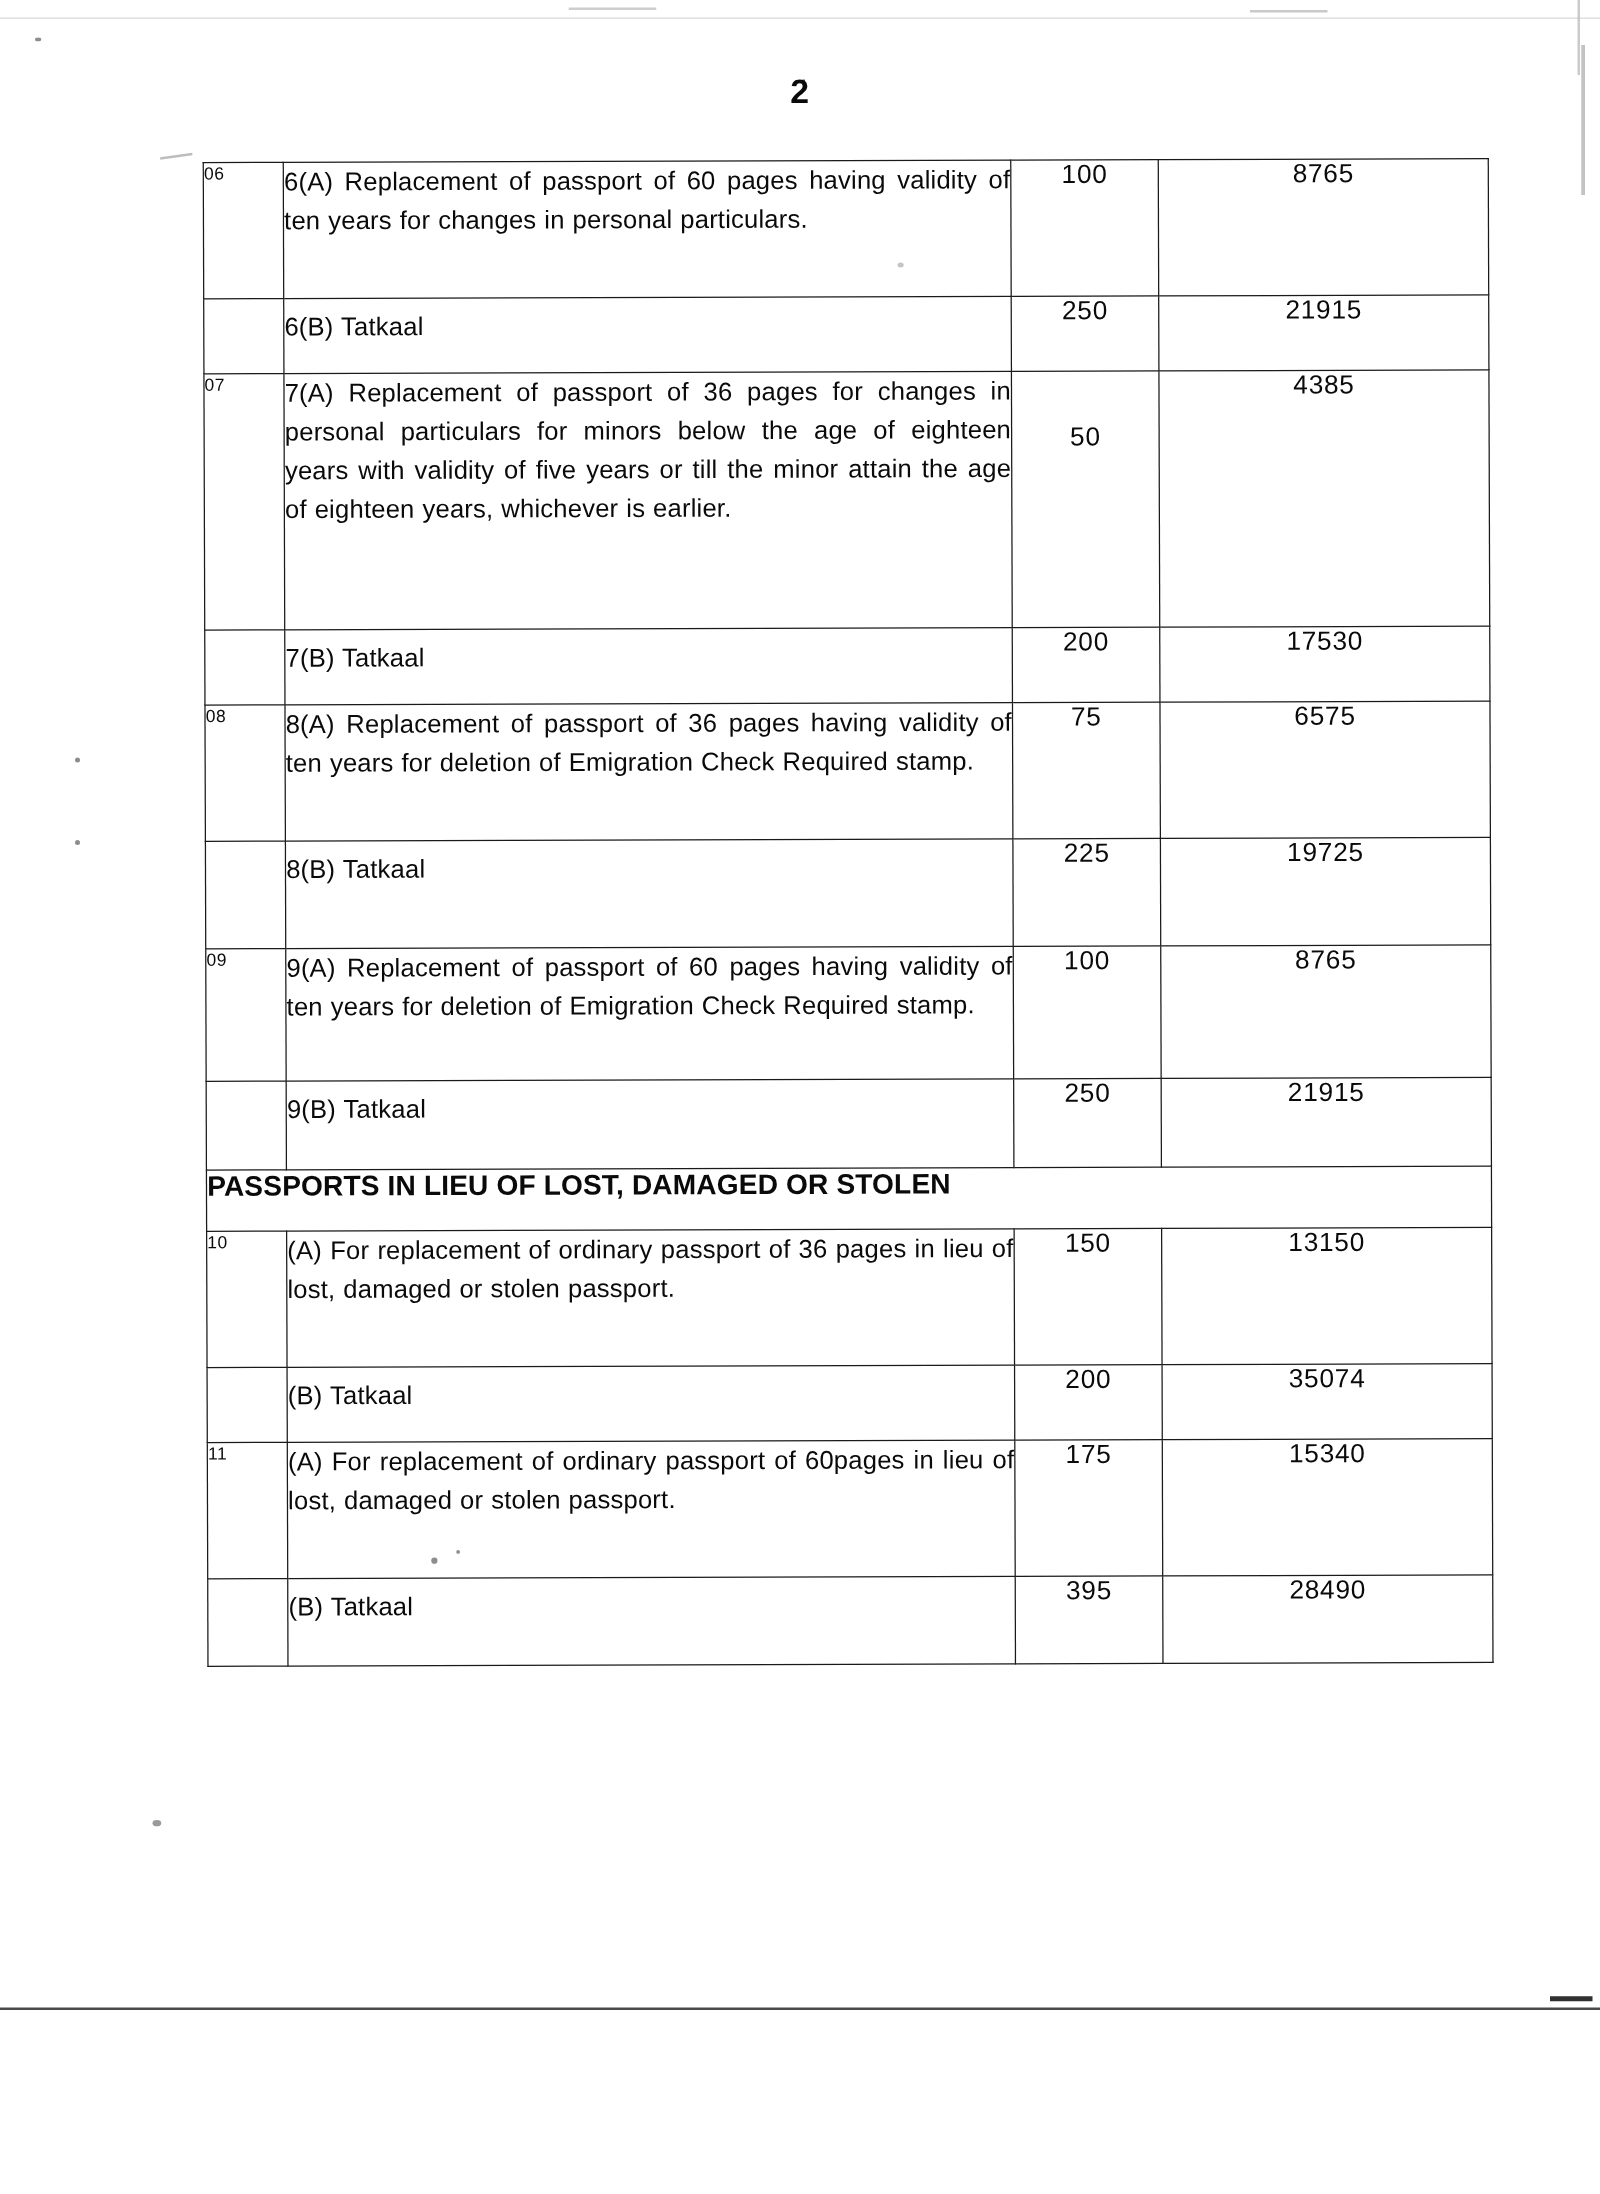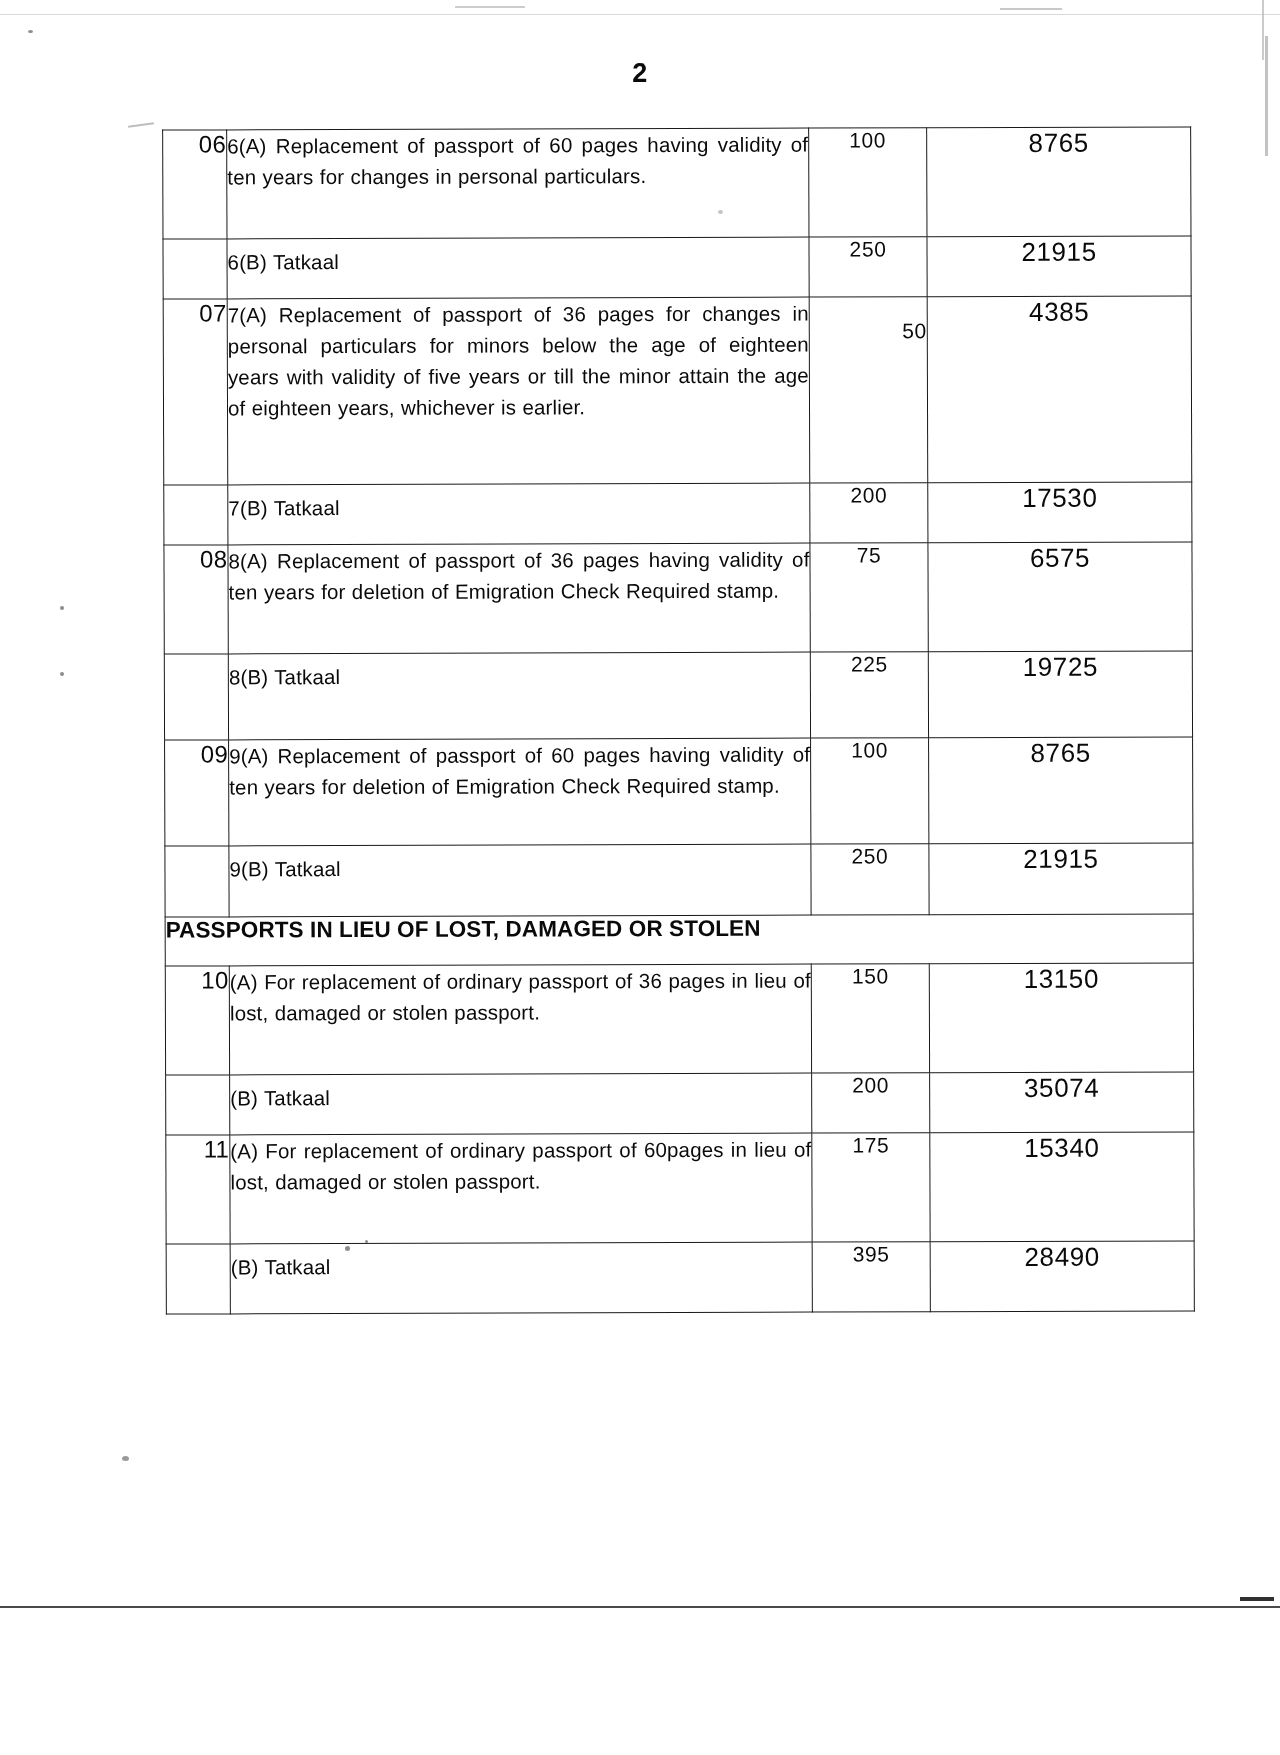--- a/index.html
+++ b/index.html
@@ -65,22 +65,22 @@
     border: 1px solid #1a1a1a;
     vertical-align: top;
     padding: 0;
   }
   col.c-sr   { width: 64px; }
   col.c-desc { width: 582px; }
   col.c-fee  { width: 118px; }
   col.c-amt  { width: 264px; }
 
   .cell-sr {
-    text-align: right;
-    font-size: 24px;
+    text-align: left;
+    font-size: 14px;
     padding-top: 11px;
     letter-spacing: .4px;
   }
   .cell-desc {
     font-size: 20.5px;
     line-height: 31px;
     text-align: justify;
     text-align-last: left;
     padding: 8px 10px 9px 12px;
     letter-spacing: .15px;
@@ -90,24 +90,24 @@
     text-align: left;
     padding-top: 7px;
   }
   .cell-fee {
     text-align: center;
     font-size: 21px;
     padding-top: 11px;
     letter-spacing: .6px;
     margin-top: 12px;
   }
-  .cell-fee.mid    { padding-top: 22px; text-align: right; }
+  .cell-fee.mid    { padding-top: 41px; }
   .cell-amt {
     text-align: center;
-    font-size: 26px;
+    font-size: 21px;
     padding-top: 11px;
     letter-spacing: .6px;
   }
   .cell-amt.mid    { }
   .cell-blank { }
 
   tr.r-main-06 td { height: 108px; }
   tr.r-tat-06 td  { height: 52px; }
   tr.r-main-07 td { height: 163px; }
   tr.r-tat-07 td  { height: 52px; }

